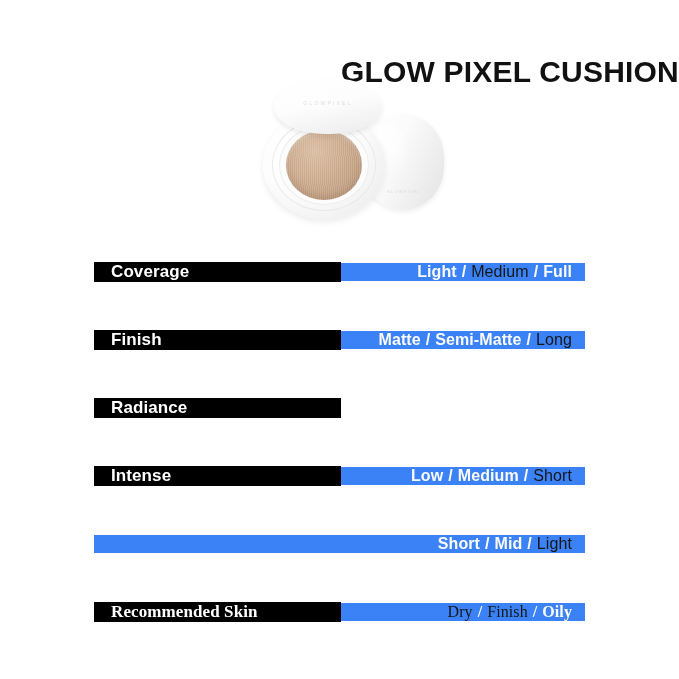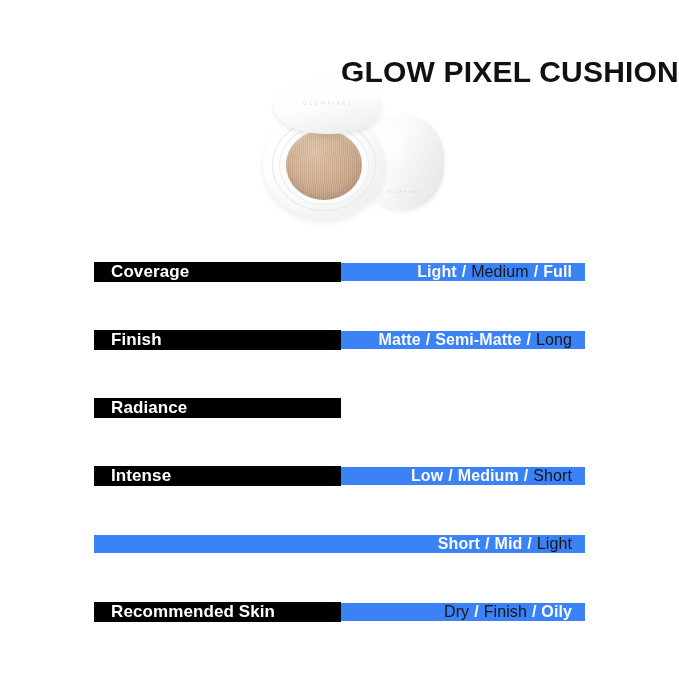--- a/index.html
+++ b/index.html
@@ -156,21 +156,21 @@
     top: 247px;
     left: 94px;
     width: 491px;
   }
   .spec-row {
     display: flex;
     align-items: center;
     height: 49px;
     margin-bottom: 19px;
   }
-  .spec-row:last-child { margin-bottom: 15px; }
+  .spec-row:last-child { margin-bottom: 15px; font-family: Liberation Serif, serif; }
 
   .spec-label {
     width: 247px;
     background: #000000;
     color: #ffffff;
     display: flex;
     align-items: center;
     padding-left: 17px;
     box-sizing: border-box;
     font-size: 17px;

